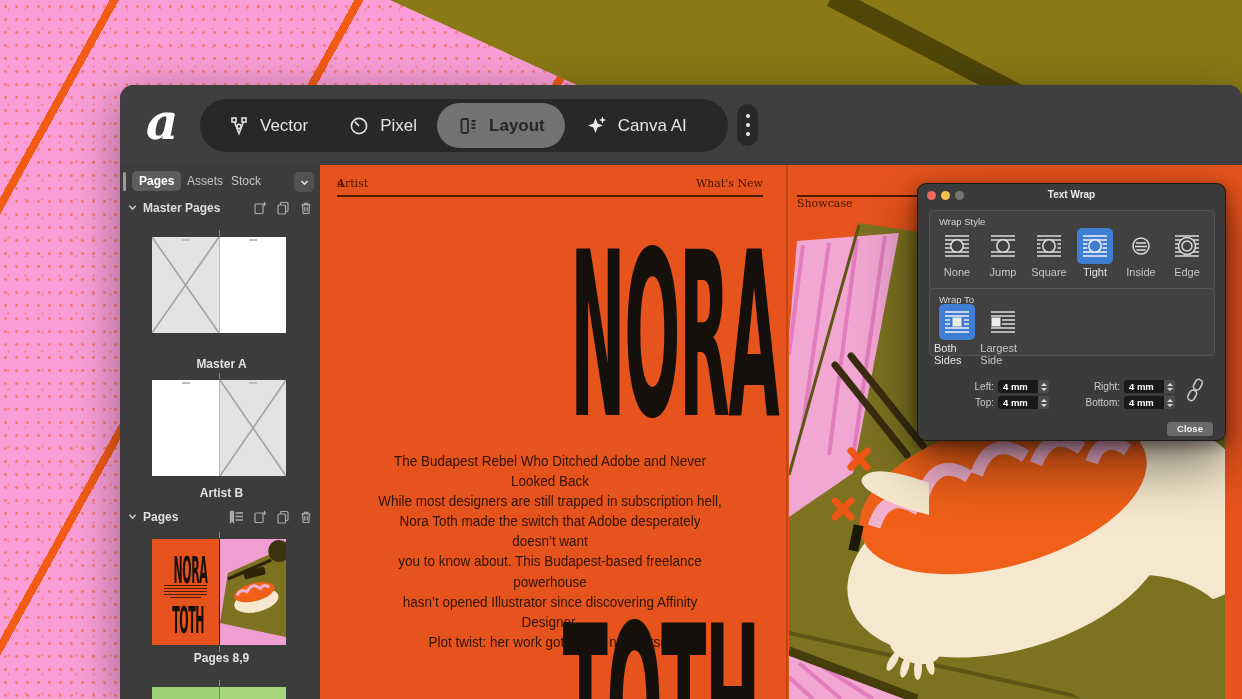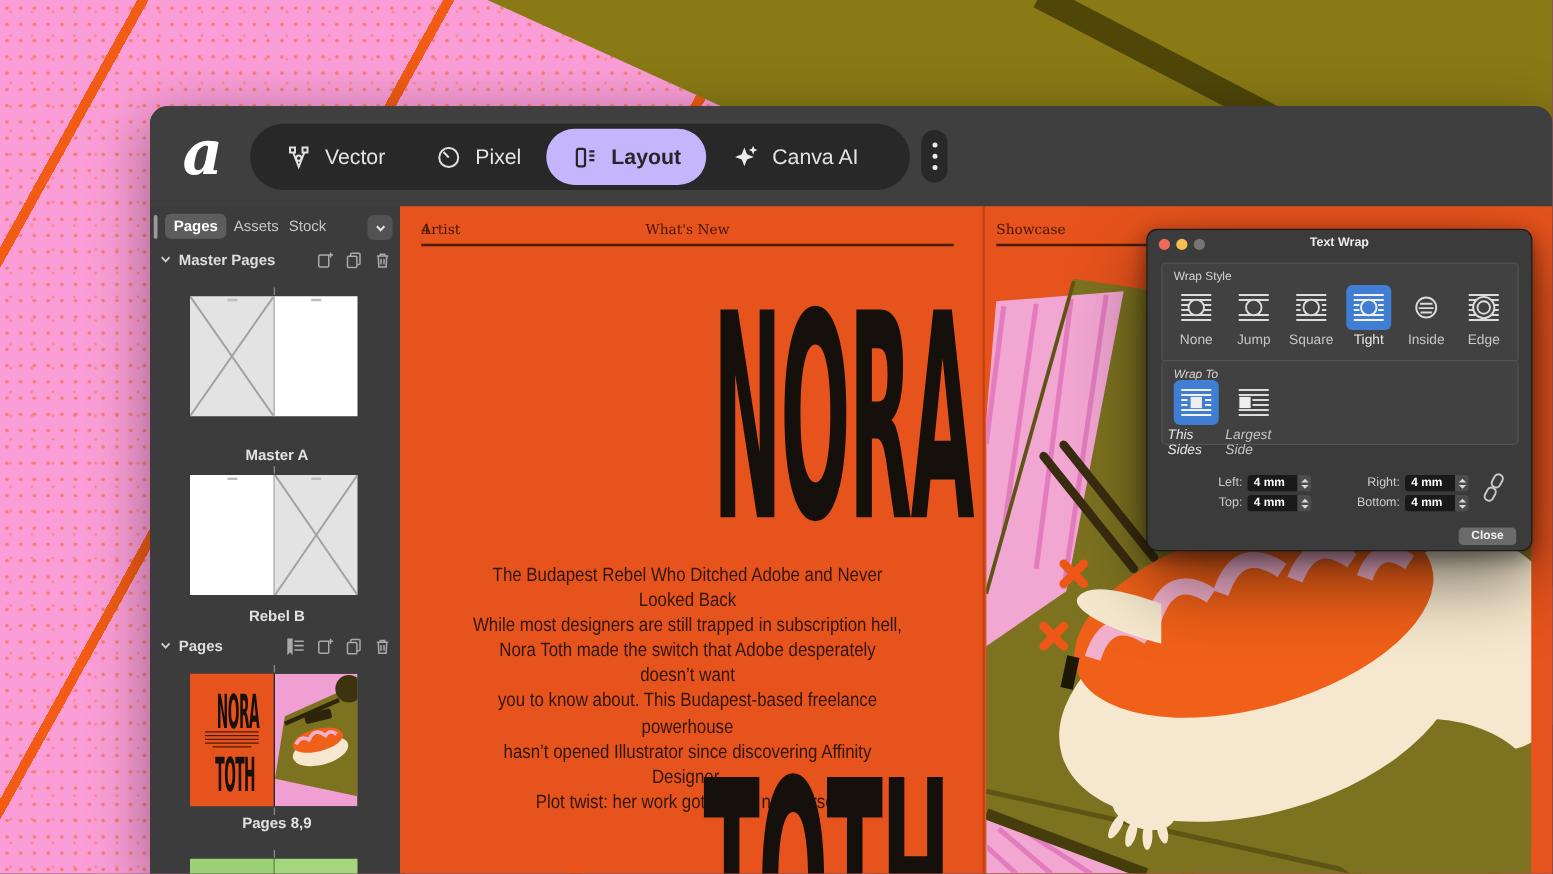--- a/index.html
+++ b/index.html
@@ -18,21 +18,21 @@
     clip-path:polygon(390px 0,1242px 0,1242px 100px,610px 100px);}
   .bg-olive-stripe{position:absolute;left:836px;top:-12px;width:280px;height:20px;background:#4f4608;transform:rotate(27.5deg);transform-origin:0 0;}
 
   
   .window{position:absolute;left:120px;top:85px;right:0;bottom:0;background:#3d3d3d;border-radius:14px 14px 0 0;box-shadow:0 12px 48px rgba(0,0,0,.4);}
   .toolbar{position:absolute;left:0;top:0;right:0;height:80px;background:#3f3f3f;border-radius:14px 14px 0 0;}
   .logo{position:absolute;left:26px;top:8px;font:italic 700 50px/58px "DejaVu Serif",serif;color:#fff;}
   .tab-pill{position:absolute;left:80px;top:14px;width:528px;height:53px;background:#282828;border-radius:27px;display:flex;align-items:center;padding:0 8px;}
   .tb-tab{display:flex;align-items:center;gap:10px;padding:0 20px;height:45px;border-radius:23px;color:#e4e4e4;font-size:17px;cursor:default;}
   .tb-tab svg{display:block;}
-  .tb-tab.active{background:#c4b5fd;color:#262626;font-weight:700;}
+  .tb-tab.active{background:#737373;color:#262626;font-weight:700;}
   .kebab{position:absolute;left:617px;top:19px;width:21px;height:42px;background:#282828;border-radius:11px;display:flex;flex-direction:column;align-items:center;justify-content:center;gap:5px;}
   .kebab i{width:4px;height:4px;border-radius:50%;background:#ededed;}
 
   
   .sidebar{position:absolute;left:0;top:80px;width:204px;bottom:0;background:#3c3c3c;border-right:1px solid #2d2d2d;}
   .panel-handle{position:absolute;left:3px;top:7px;width:3px;height:19px;border-radius:2px;background:#9a9a9a;}
   .side-tabs{position:absolute;left:0;top:4px;right:0;height:24px;}
   .side-tab{position:absolute;top:2px;font-size:12px;color:#c6c6c6;padding:3px 7px;border-radius:5px;}
   .side-tab.active{background:#5d5d5d;color:#fff;font-weight:700;}
   .st-0{left:12px;} .st-1{left:60px;} .st-2{left:104px;}
@@ -63,21 +63,21 @@
   .headline{position:absolute;left:118px;width:224px;text-align:center;color:#16100c;}
   .headline span{display:inline-block;font:800 150px/128px "DejaVu Sans",sans-serif;letter-spacing:-3px;transform:scale(.44,1.52);transform-origin:50% 0;}
   .bodycopy{position:absolute;left:30px;top:286px;width:400px;text-align:center;font:15.5px/20.1px "DejaVu Serif",serif;color:#30150a;transform:scale(.87,1);transform-origin:50% 0;}
 
   
   .dialog{position:absolute;left:597px;top:18px;width:309px;height:258px;background:#3b3b3b;border:1px solid rgba(10,10,10,.65);border-radius:9px;box-shadow:0 24px 55px rgba(0,0,0,.5),0 5px 16px rgba(0,0,0,.45);}
   .tl{position:absolute;top:7px;width:9px;height:9px;border-radius:50%;}
   .tl-red{left:9px;background:#ee6a5f;} .tl-yel{left:23px;background:#f4bf50;} .tl-gry{left:37px;background:#757575;}
   .dlg-title{position:absolute;left:0;right:0;top:5px;text-align:center;font-size:10px;font-weight:700;color:#ececec;}
   .dgroup{position:absolute;left:11px;width:286px;background:#414141;border:1px solid #535353;border-radius:4px;}
-  .g1{top:26px;height:80px;padding-left:40px;} .g2{top:104px;height:68px;font-style:italic;} .g3{top:179px;height:55px;}
+  .g1{top:26px;height:80px;padding-left:40px;} .g2{top:104px;height:68px;} .g3{top:179px;height:55px;}
   .glabel{position:absolute;left:9px;top:5px;font-size:9.5px;color:#d6d6d6;}
   .optrow{position:absolute;left:4px;right:4px;top:17px;display:flex;}
   .opt{width:46.3px;display:flex;flex-direction:column;align-items:center;}
   .opt .iconbox{--iconbg:#414141;width:36px;height:36px;border-radius:5px;display:flex;align-items:center;justify-content:center;}
   .opt.selected .iconbox{--iconbg:#3f7ed2;background:#3f7ed2;}
   .opt .olabel{margin-top:2px;font-size:11px;color:#c6c6c6;}
   .opt.selected .olabel{color:#e8e8e8;}
   .g2 .optrow{top:15px;}
   .drow{position:absolute;height:13px;}
   .dlab{position:absolute;top:1px;font-size:10px;color:#cccccc;text-align:right;}
@@ -217,21 +217,21 @@
             <span class="pg-notch"></span>
           </div>
         <div class="pg" style="background:#e3e3e3;border-left:1px solid #b9b9b9;">
           <svg width="100%" height="100%" viewBox="0 0 67 96" preserveAspectRatio="none">
               <line x1="0" y1="0" x2="67" y2="96" stroke="#a2a2a2" stroke-width="1.6"></line>
               <line x1="67" y1="0" x2="0" y2="96" stroke="#a2a2a2" stroke-width="1.6"></line>
             </svg>
           <span class="pg-notch"></span>
         </div>
       </div>
-      <div class="thumb-label" style="top:321px;">Rebel B</div>
+      <div class="thumb-label" style="top:321px;">Artist B</div>
 
       <div class="sec-head" style="top:344px;">
         <span class="cv">
           <svg width="9" height="9" viewBox="0 0 10 10" fill="none" stroke="#cfcfcf" stroke-width="1.6">
               <path d="M1.5 3 L5 6.8 L8.5 3"></path>
             </svg>
         </span>
         <span class="ttl">Pages</span>
         <span class="sec-icons">
           <span>
@@ -297,25 +297,25 @@
         <span class="spine-tick"></span>
         <div class="pg" style="background:#9cd075;"></div>
         <div class="pg" style="background:#a4d67e;border-left:1px solid rgba(0,0,0,.3);"></div>
       </div>
     </aside>
 
     <div class="canvas">
       <div class="spine"></div>
 
       <div class="ph" style="left:17px;">4</div>
-      <div class="ph" style="left:17px;width:426px;text-align:center;">What's New</div>
+      <div class="ph" style="left:17px;width:426px;text-align:right;">What's New</div>
       <div class="ph" style="left:17px;width:426px;text-align:left;">Artist</div>
       <div class="rule" style="left:17px;width:426px;"></div>
 
-      <div class="ph" style="left:477px;">Showcase</div>
+      <div class="ph" style="left:477px;margin-top:20px;">Showcase</div>
       <div class="rule" style="left:477px;width:356px;"></div>
 
       <div class="headline" style="top:74px;"><span>NORA</span></div>
 
       <div class="bodycopy">
         <div>The Budapest Rebel Who Ditched Adobe and Never Looked Back</div>
         <div>While most designers are still trapped in subscription hell,</div>
         <div>Nora Toth made the switch that Adobe desperately doesn’t want</div>
         <div>you to know about. This Budapest-based freelance powerhouse</div>
         <div>hasn’t opened Illustrator since discovering Affinity Designer.</div>
@@ -489,21 +489,21 @@
                     <line x1="3" y1="9" x2="27" y2="9"></line>
                   <line x1="3" y1="13" x2="8" y2="13"></line>
                     <line x1="22" y1="13" x2="27" y2="13"></line>
                   <line x1="3" y1="17" x2="8" y2="17"></line>
                     <line x1="22" y1="17" x2="27" y2="17"></line>
                   <line x1="3" y1="21" x2="27" y2="21"></line>
                     <line x1="3" y1="25" x2="27" y2="25"></line>
                   <rect x="10.5" y="10.5" width="9" height="9" fill="#eeeeee" stroke="none"></rect>
                 </svg>
               </span>
-              <span class="olabel">This Sides</span>
+              <span class="olabel">Both Sides</span>
             </div>
             <div class="opt">
               <span class="iconbox">
                 <svg width="30" height="30" viewBox="0 0 30 30" stroke="#dcdcdc" stroke-width="1.5">
                   <line x1="3" y1="5" x2="27" y2="5"></line>
                     <line x1="3" y1="9" x2="27" y2="9"></line>
                   <line x1="14" y1="13" x2="27" y2="13"></line>
                     <line x1="14" y1="17" x2="27" y2="17"></line>
                   <line x1="3" y1="21" x2="27" y2="21"></line>
                     <line x1="3" y1="25" x2="27" y2="25"></line>

